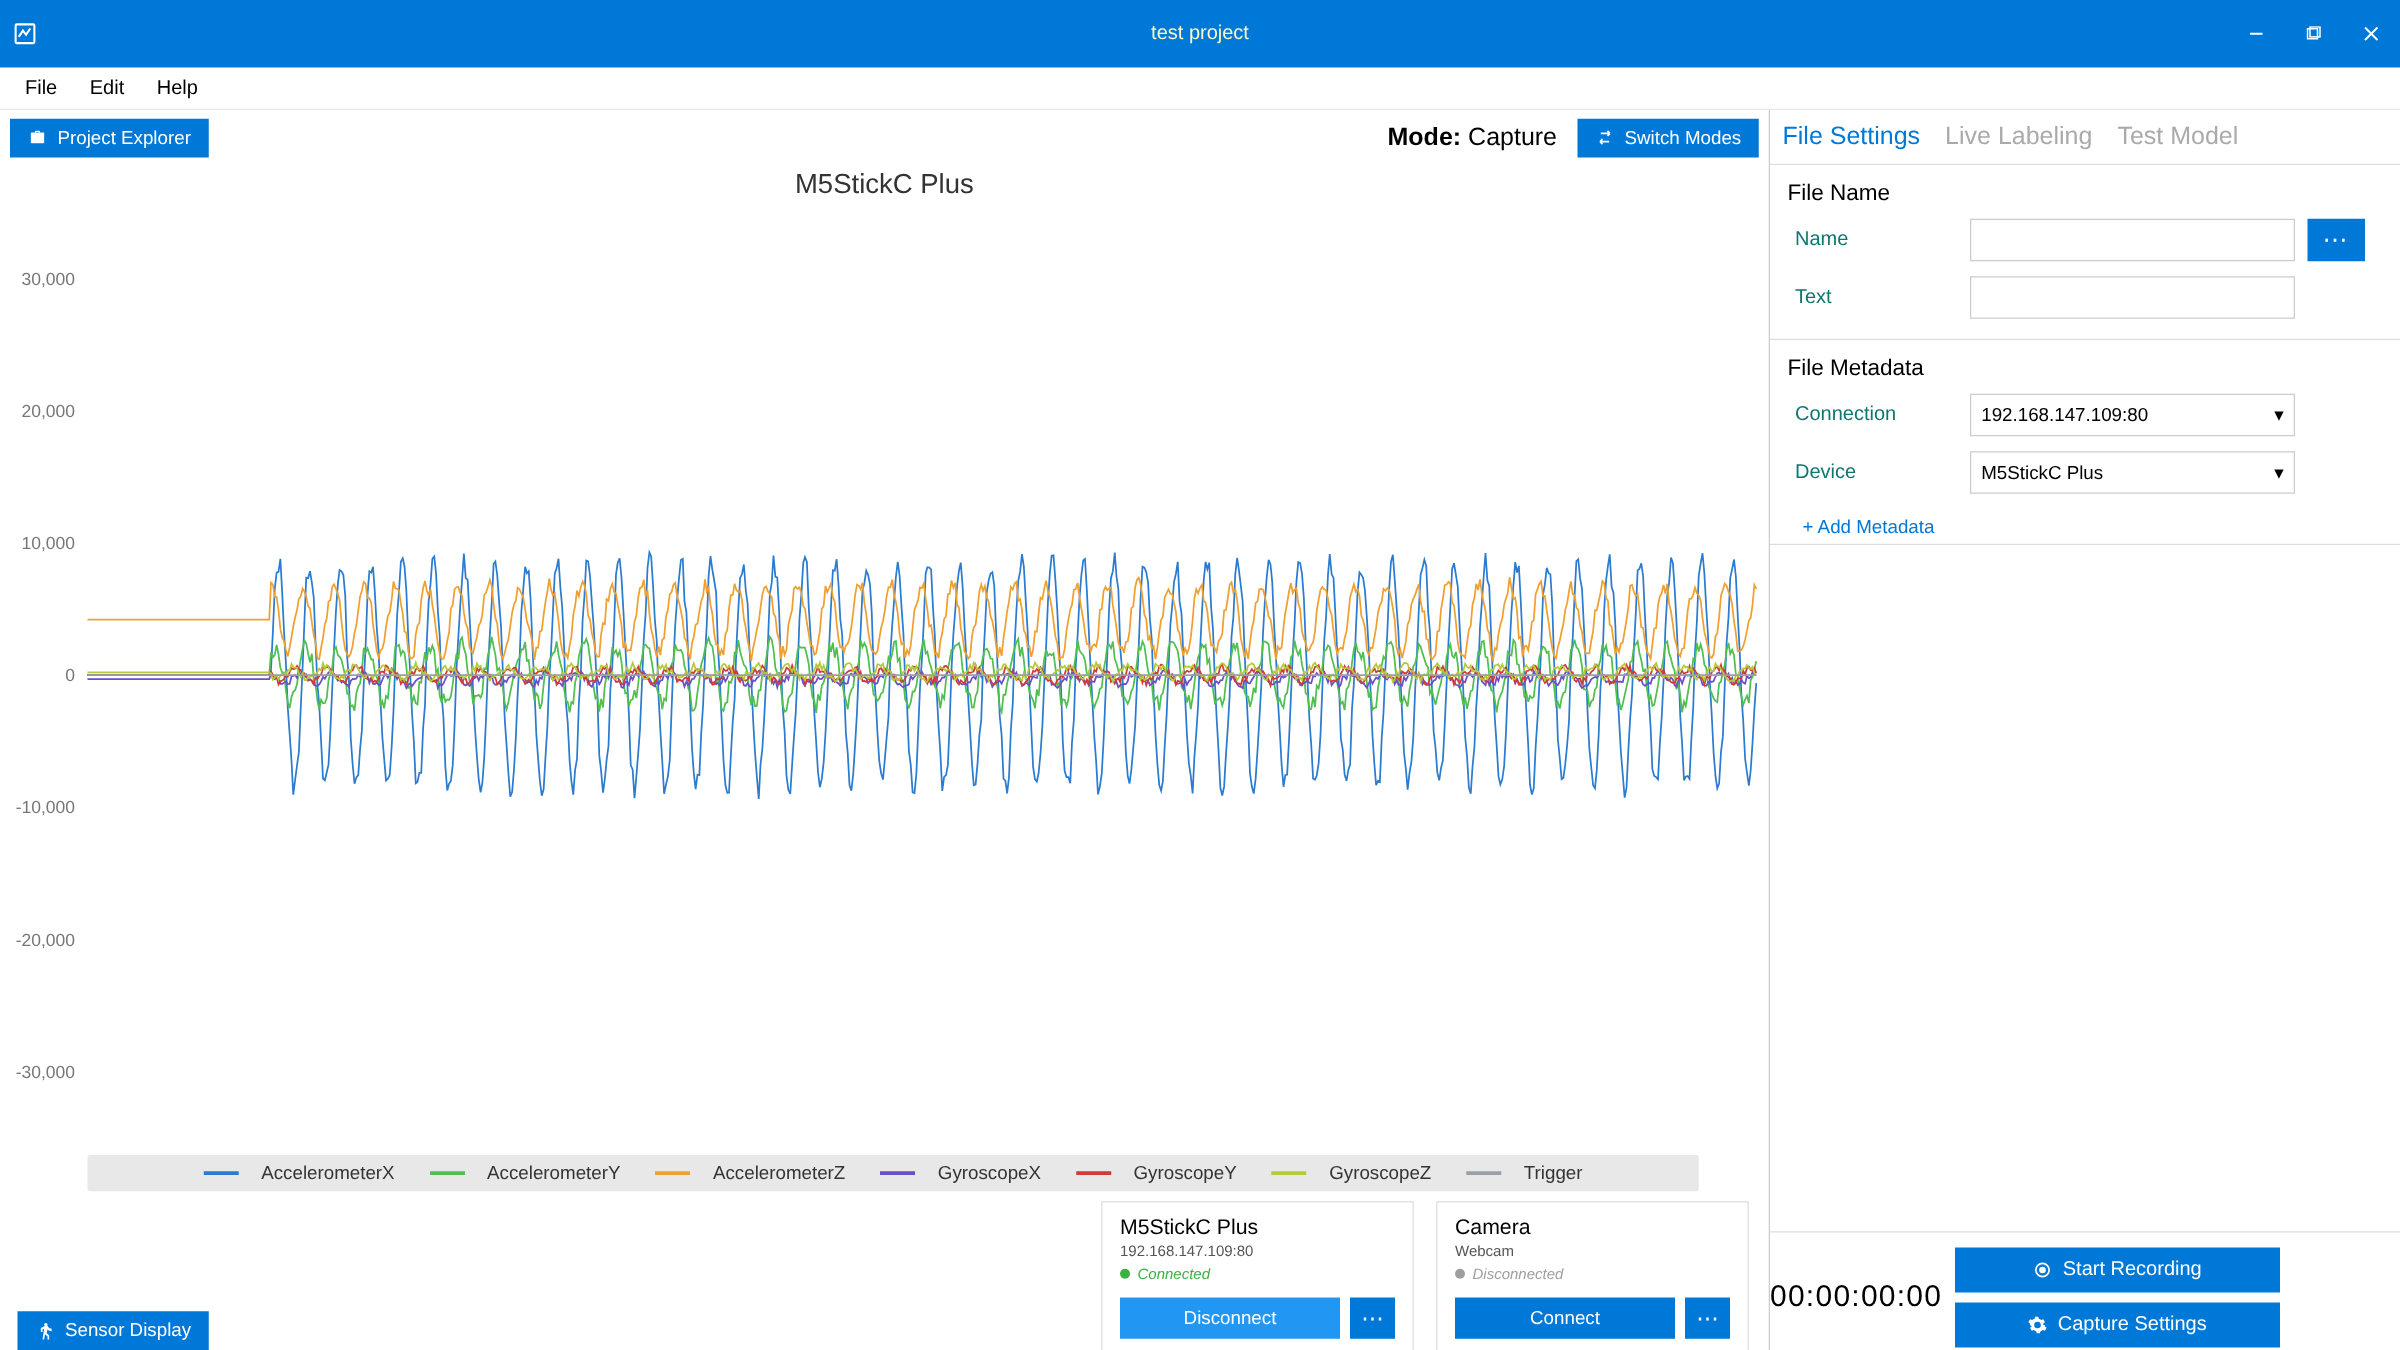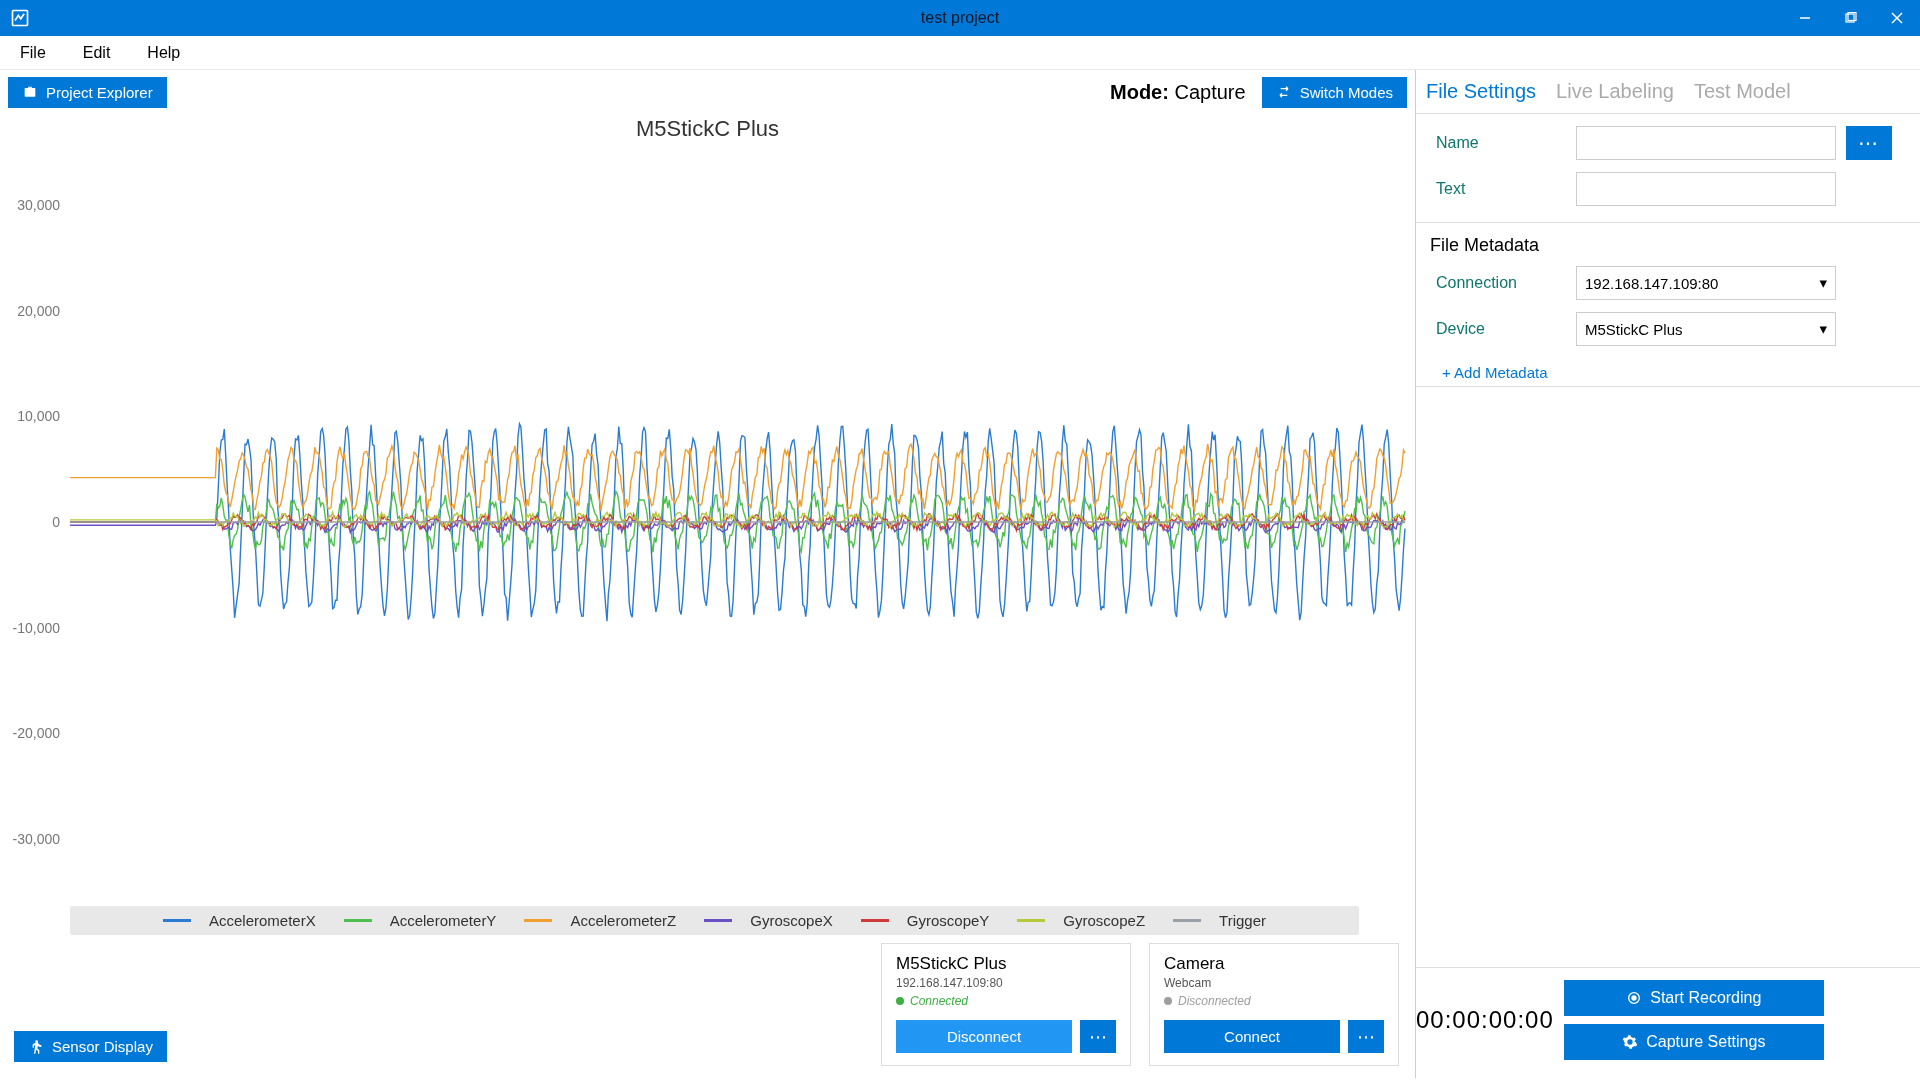--- a/index.html
+++ b/index.html
@@ -1,26 +1,26 @@
 <!DOCTYPE html>
 <html><head>
 <meta charset="utf-8">
 <style>
   * { box-sizing: border-box; margin: 0; padding: 0; font-family: "Segoe UI", Arial, sans-serif; }
   html, body { width: 1920px; height: 1080px; overflow: hidden; background: #fff; }
 
   
-  .titlebar { height: 36px; background: #0078d7; color: #0f172a; display: flex; align-items: center; position: relative; }
+  .titlebar { height: 54px; background: #0078d7; color: #fef9c3; display: flex; align-items: center; position: relative; }
   .titlebar .app-icon { width: 28px; height: 28px; margin-left: 6px; display:flex; align-items:center; justify-content:center; }
   .titlebar .title { position: absolute; left: 50%; transform: translateX(-50%); font-size: 16px; }
   .titlebar .win-controls { margin-left: auto; display: flex; }
   .titlebar .win-controls .wc { width: 46px; height: 38px; display:flex; align-items:center; justify-content:center; font-size:14px; cursor:pointer; }
 
   
-  .menubar { height: 34px; display:flex; align-items:center; padding: 0 8px; gap: 13px; border-bottom:1px solid #e8e8e8; }
+  .menubar { height: 34px; display:flex; align-items:center; padding: 0 8px; gap: 2px; border-bottom:1px solid #e8e8e8; }
   .menubar .mi { padding: 4px 12px; font-size: 16px; cursor:pointer; }
 
   
   .toolbar-row { height: 50px; display:flex; align-items:center; padding: 0 8px; }
   .btn-primary { background:#0078d7; color:#fff; border:none; padding:7px 14px; font-size:15px; display:inline-flex; align-items:center; gap:8px; cursor:pointer; }
   .btn-primary.light { background:#2196f3; }
   .mode-wrap { margin-left:auto; display:flex; align-items:center; gap:16px; }
   .mode-wrap .mode-label b { font-weight:700; }
   .mode-wrap .mode-label { font-size:20px; }
   .icon-sm { width:16px; height:16px; display:inline-block; }
@@ -234,20 +234,21 @@
   </div>
 
   <div class="right-pane">
     <div class="rtabs">
       <div class="rtab active">File Settings</div>
       <div class="rtab">Live Labeling</div>
       <div class="rtab">Test Model</div>
     </div>
 
     <div class="r-section">
+      <h3>File Name</h3>
       <div class="field-row">
         <label>Name</label>
         <input type="text" value="" style="">
         <button class="btn-ell">⋯</button>
       </div>
       <div class="field-row">
         <label>Text</label>
         <input type="text" value="" style="">
       </div>
     </div>

